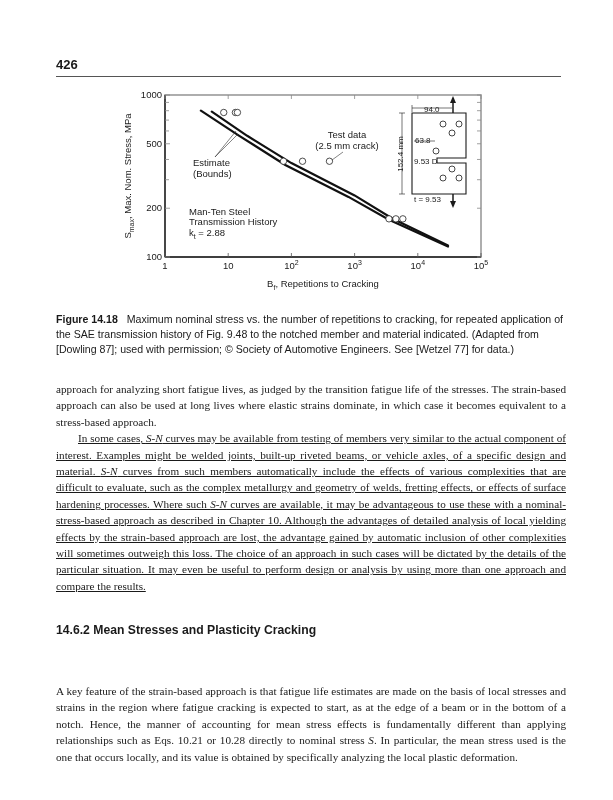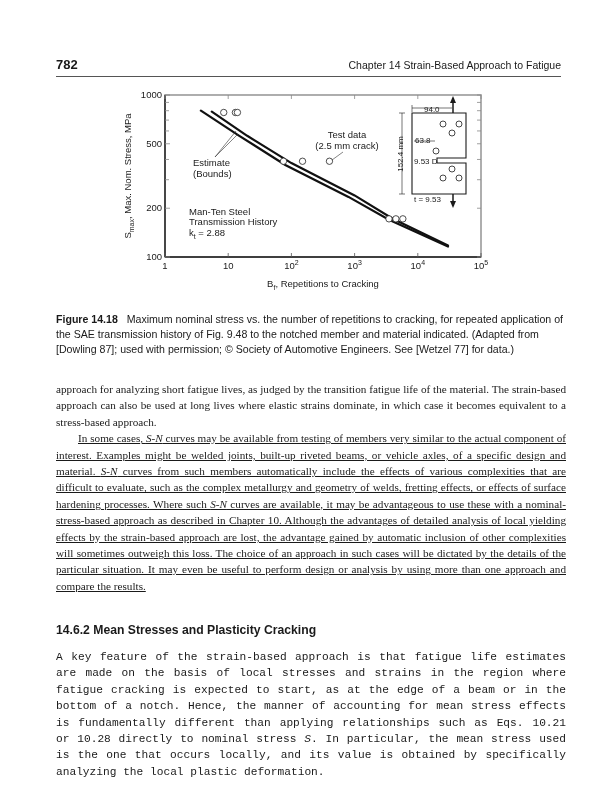--- a/index.html
+++ b/index.html
@@ -9,28 +9,27 @@
   .running-head { position: absolute; right: 0; top: 3px; font-size: 10.5px; }
   .figure { position: absolute; left: 0; top: 80px; width: 613px; height: 220px; }
   .figure svg text { font-family: "Liberation Sans", sans-serif; }
   .caption { position: absolute; left: 56px; top: 312px; width: 510px; font-family: "Liberation Sans", sans-serif; font-size: 10.6px; line-height: 15px; }
   .caption b { font-weight: bold; }
   .body { position: absolute; left: 56px; width: 510px; font-family: "Liberation Serif", serif; font-size: 11.2px; line-height: 16.4px; text-align: justify; }
   .body p { margin: 0; }
   .indent { text-indent: 22px; text-decoration: underline; }
   .p1 { top: 381px; }
   .section-heading { position: absolute; left: 56px; top: 623px; font-family: "Liberation Sans", sans-serif; font-size: 12.2px; font-weight: bold; }
-  .p3 { top: 649px; font-family: Liberation Mono, monospace; }
+  .p3 { top: 683px; }
 </style>
 </head>
 <body>
 
 <div class="header">
-  <span class="page-num">782</span>
-  <span class="running-head">Chapter  14   Strain-Based Approach to Fatigue</span>
+  <span class="page-num">426</span>
 </div>
 
 <div class="figure">
   <svg id="chart" width="613" height="220" viewBox="0 80 613 220">
 
     <rect x="165" y="95" width="316" height="162" fill="none" stroke="#9a9a9a" stroke-width="1.6"></rect>
     <line x1="165" y1="95" x2="165" y2="257" stroke="#1a1a1a" stroke-width="1.4"></line>
     <line x1="165" y1="257" x2="481" y2="257" stroke="#1a1a1a" stroke-width="1.4"></line>
     <g id="ticks">
         <line x1="165" y1="257" x2="165" y2="253" stroke="#555" stroke-width="0.8"></line>
@@ -137,21 +136,21 @@
     <text x="414" y="164" font-size="8" fill="#1a1a1a">9.53 D</text>
     <text x="414" y="202" font-size="8" fill="#1a1a1a">t = 9.53</text>
   </svg>
 </div>
 
 <div class="caption">
   <b>Figure 14.18</b>&nbsp;&nbsp; <span>Maximum nominal stress vs. the number of repetitions to cracking, for repeated application of the SAE transmission history of Fig. 9.48 to the notched member and material indicated. (Adapted from [Dowling 87]; used with permission; © Society of Automotive Engineers. See [Wetzel 77] for data.)</span>
 </div>
 
 <div class="body p1">
-  <p>approach for analyzing short fatigue lives, as judged by the transition fatigue life of the material. The strain-based approach can also be used at long lives where elastic strains dominate, in which case it becomes equivalent to a stress-based approach.</p>
+  <p>approach for analyzing short fatigue lives, as judged by the transition fatigue life of the stresses. The strain-based approach can also be used at long lives where elastic strains dominate, in which case it becomes equivalent to a stress-based approach.</p>
   <p class="indent"><span>In some cases, </span><i>S-N</i><span> curves may be available from testing of members very similar to the actual component of interest. Examples might be welded joints, built-up riveted beams, or vehicle axles, of a specific design and material. </span><i>S-N</i><span> curves from such members automatically include the effects of various complexities that are difficult to evaluate, such as the complex metallurgy and geometry of welds, fretting effects, or effects of surface hardening processes. Where such </span><i>S-N</i><span> curves are available, it may be advantageous to use these with a nominal-stress-based approach as described in Chapter 10. Although the advantages of detailed analysis of local yielding effects by the strain-based approach are lost, the advantage gained by automatic inclusion of other complexities will sometimes outweigh this loss. The choice of an approach in such cases will be dictated by the details of the particular situation. It may even be useful to perform design or analysis by using more than one approach and compare the results.</span></p>
 </div>
 
 <div class="section-heading">14.6.2  Mean Stresses and Plasticity Cracking</div>
 
 <div class="body p3">
   <p><span>A key feature of the strain-based approach is that fatigue life estimates are made on the basis of local stresses and strains in the region where fatigue cracking is expected to start, as at the edge of a beam or in the bottom of a notch. Hence, the manner of accounting for mean stress effects is fundamentally different than applying relationships such as Eqs. 10.21 or 10.28 directly to nominal stress </span><i>S</i><span>. In particular, the mean stress used is the one that occurs locally, and its value is obtained by specifically analyzing the local plastic deformation.</span></p>
 </div>
 
 </body></html>

